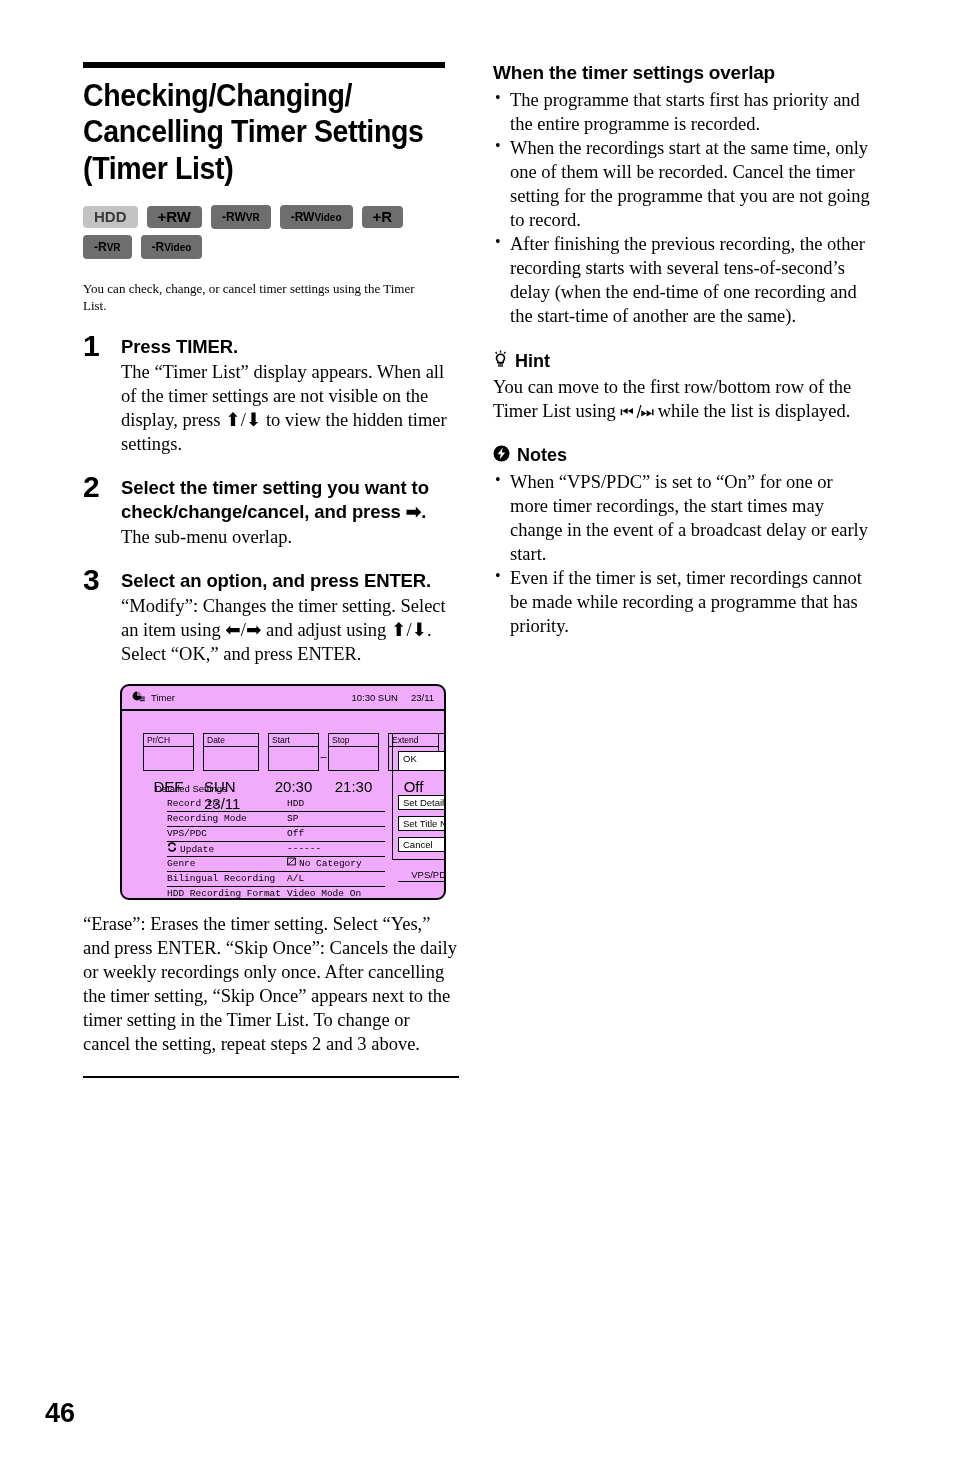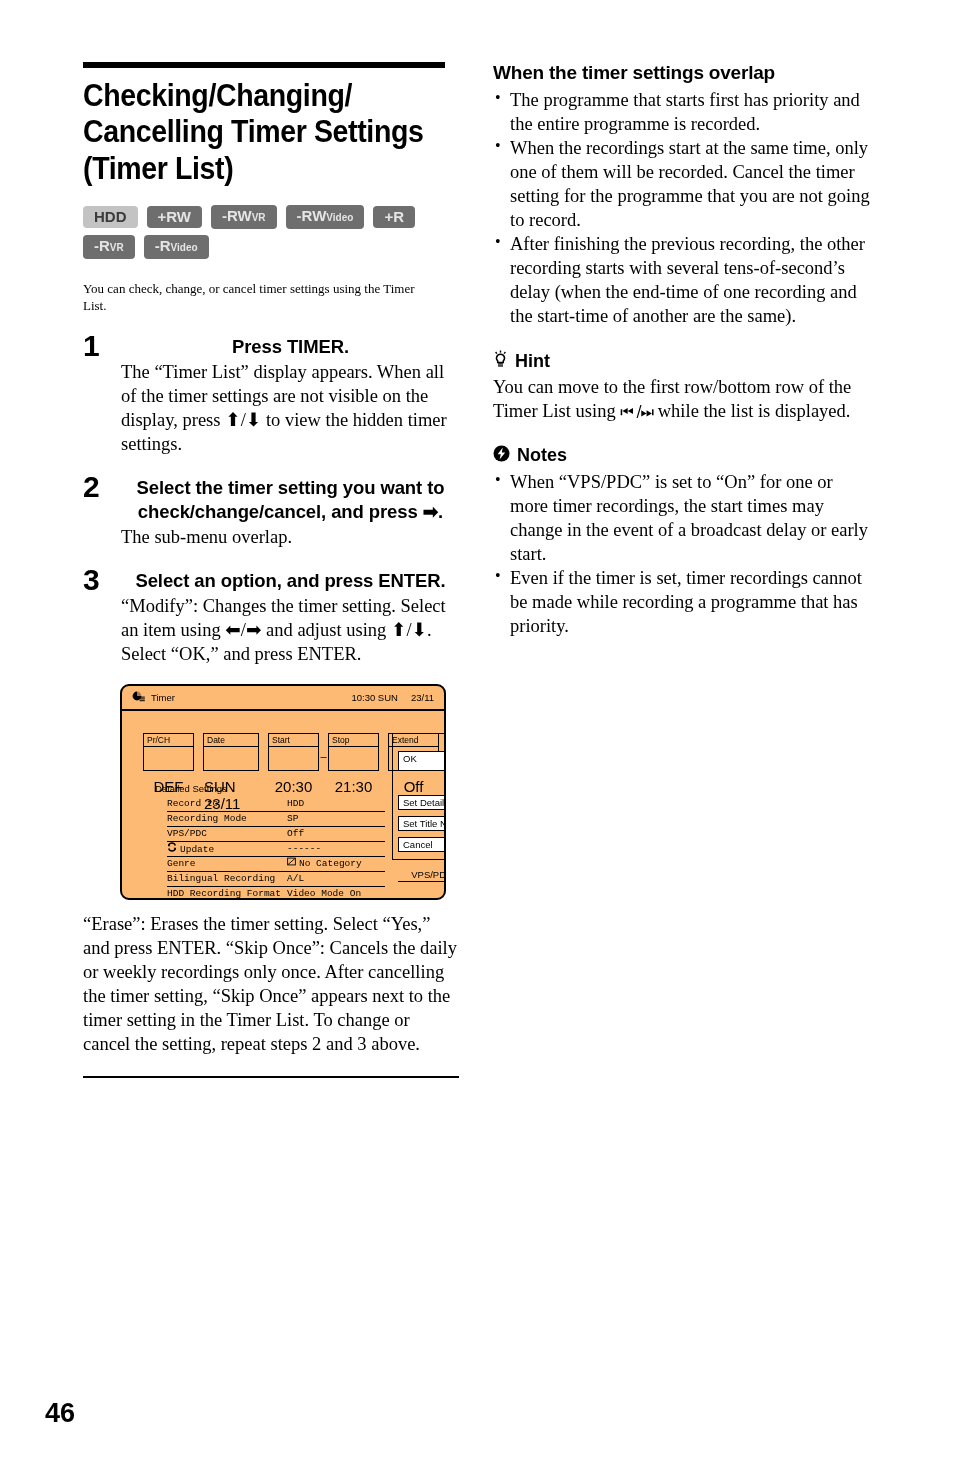--- a/index.html
+++ b/index.html
@@ -27,46 +27,45 @@
     transform-origin:left top;
   }
 
   
   .badges{margin-top:18px;width:360px;}
   .badge-row{display:flex;align-items:center;gap:9px;margin-bottom:6px;}
   .badge{
     font-family:"Liberation Sans", sans-serif;
     font-weight:bold;
     font-size:15px;
-    color:#e5e5e5;background:#6e6e6e;
+    color:#000000;background:#6e6e6e;
     border-radius:4px;
     padding:2px 11px 3px 11px;
     line-height:17px;
     display:inline-block;
     white-space:nowrap;
   }
   .badge.light{background:#c3c3c3;color:#3b3b3b;}
   .badge .sub{font-size:10px;font-weight:bold;vertical-align:baseline;}
-  .badge .sc{font-size:15px;font-weight:bold;}
+  .badge .sc{font-size:12px;font-weight:bold;}
 
   
   .intro{font-size:13px;line-height:1.30;margin-top:22px;width:350px;}
 
   .step{display:flex;margin-top:20px;}
   .step-num{
     font-family:"Liberation Sans", sans-serif;
     font-weight:bold;font-size:30px;line-height:1;
     width:38px;flex:none;margin-top:-4px;
   }
   .step-body{flex:1;}
   .step-head{
     font-family:"Liberation Sans", sans-serif;
     font-weight:bold;font-size:18.5px;line-height:1.30;
     letter-spacing:-0.1px;
-    text-align:center;
   }
   .step-text{font-size:18.5px;line-height:1.30;margin-top:1px;}
 
   .after-fig{font-size:18.5px;line-height:1.30;margin-top:12px;}
   .bottom-rule{height:2px;background:#000;width:376px;margin-top:20px;}
 
   
   h2.sub{
     font-family:"Liberation Sans", sans-serif;
     font-weight:bold;font-size:19px;margin:0;line-height:1.2;
@@ -98,21 +97,21 @@
     font-family:"Liberation Sans", sans-serif;
     font-weight:bold;font-size:27px;
   }
 
   
   .figure{
     position:relative;margin:18px 0 0 37px;
     width:322px;height:212px;
     border:2px solid #000;border-radius:9px;
     font-family:"Liberation Sans", sans-serif;
-    background:#fdba74;overflow:hidden;
+    background:#f0abfc;overflow:hidden;
   }
   .fig-header{
     height:23px;border-bottom:2px solid #000;
     display:flex;align-items:center;padding:0 10px;
     font-size:9.5px;
   }
   .fig-header .title-wrap{display:flex;align-items:center;gap:6px;}
   .fig-header .clock{margin-left:auto;display:flex;gap:13px;letter-spacing:0px;text-align:right;}
   .fig-header .clock span{white-space:nowrap;}
 

